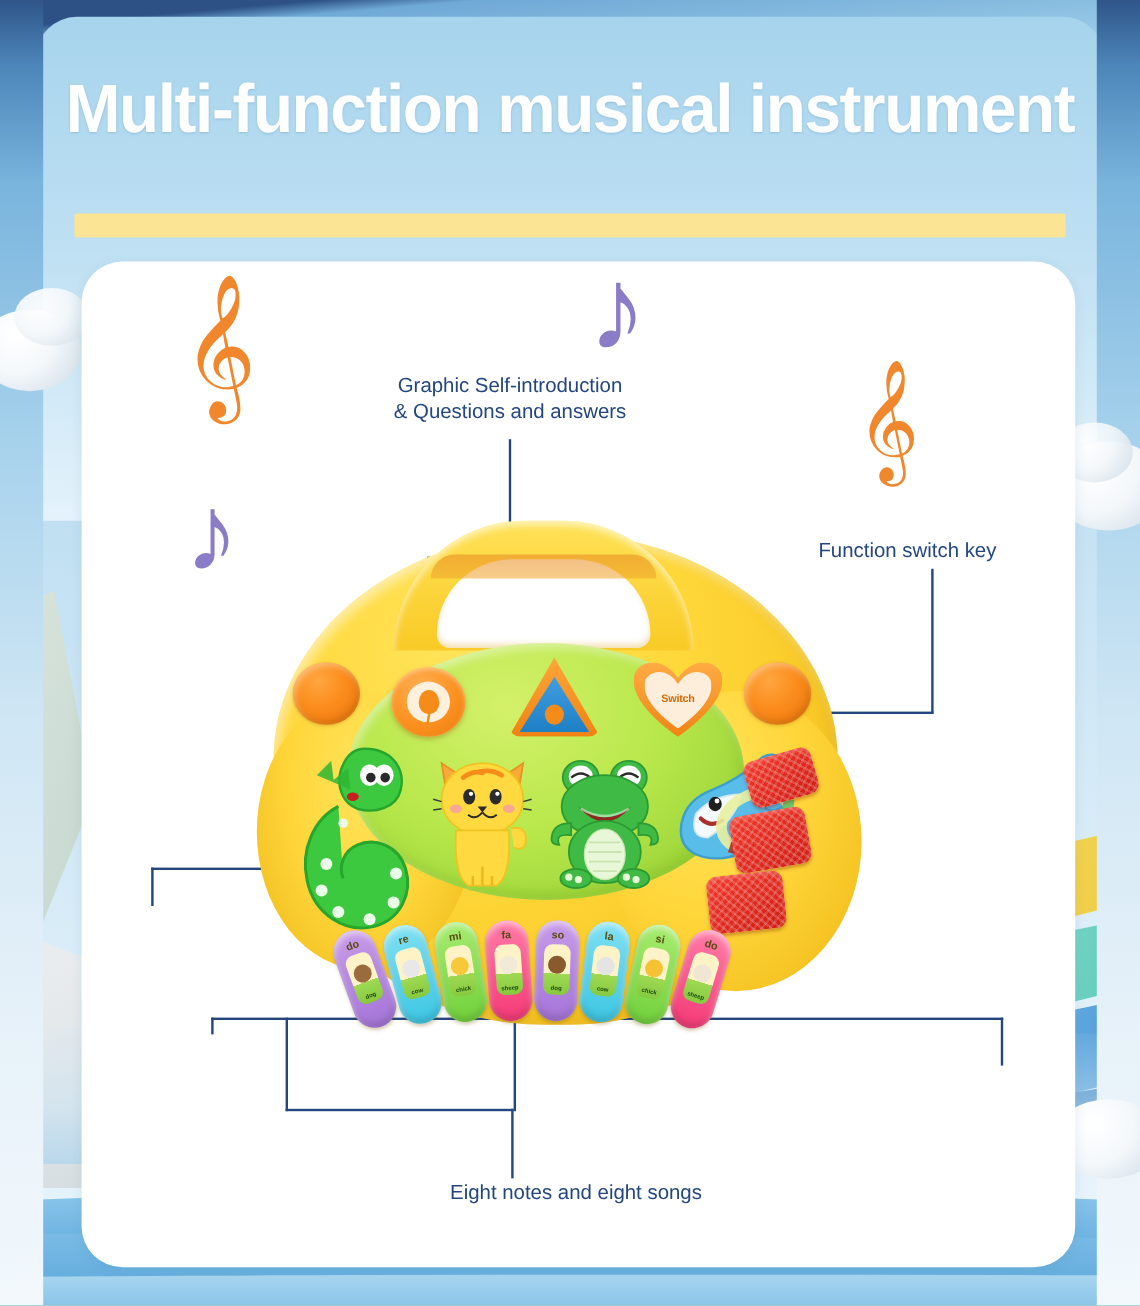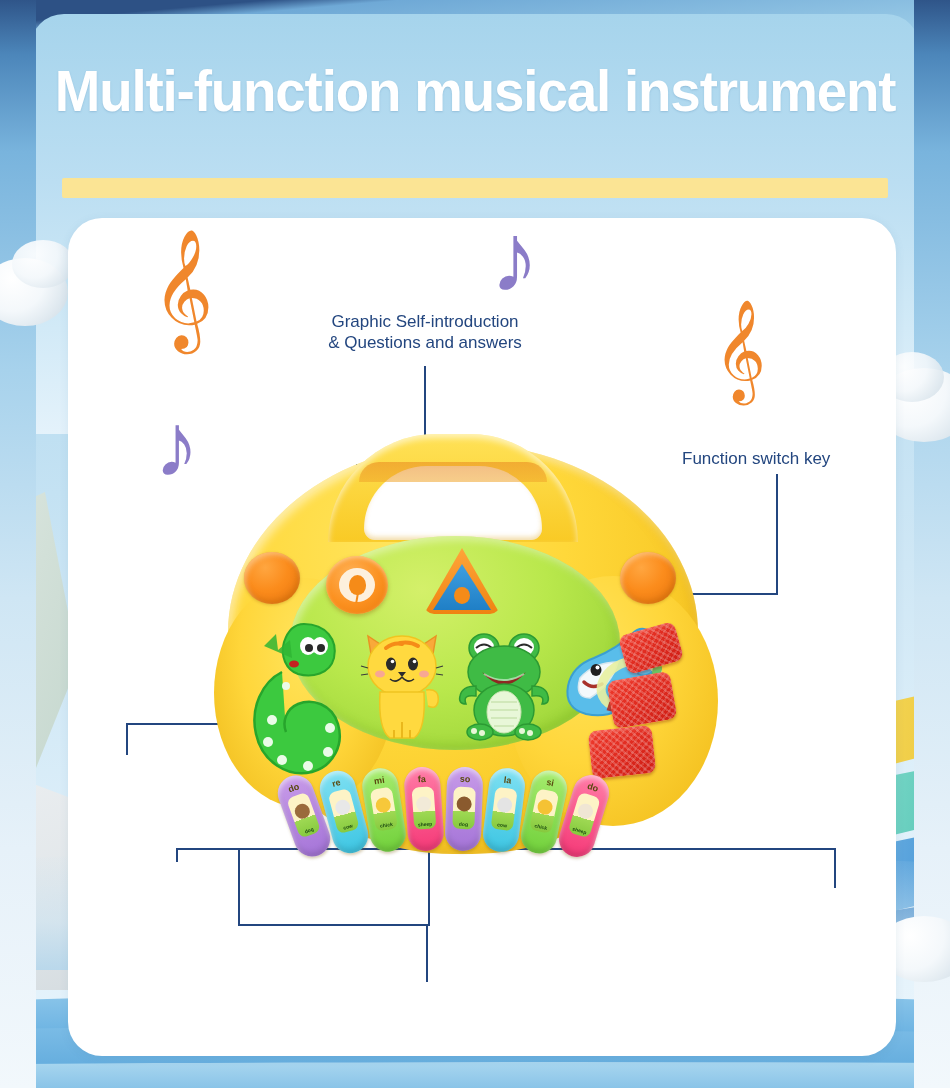--- a/index.html
+++ b/index.html
@@ -439,20 +439,26 @@
           <div class="balloon"></div>
         </div>
       </div>
 
       <div class="btn-triangle">
         <div class="btn-triangle-in">
           <div class="tri-bird"></div>
         </div>
       </div>
 
+      <div class="btn-heart">
+        <div class="heart-outer"></div>
+        <div class="heart-inner">
+          <span class="heart-label">Switch</span>
+        </div>
+      </div>
 
       <div class="animal an-dino">
         <svg viewBox="0 0 108 168" width="108" height="168">
           <path d="M62 8 C84 8 96 24 92 42 C88 58 70 62 56 58 C44 54 38 40 42 26 C46 14 52 8 62 8Z" fill="#3cc93f" stroke="#27a52c" stroke-width="2"></path>
           <path d="M40 56 C20 66 8 92 14 118 C20 146 46 162 70 156 C92 150 102 128 96 108 C90 88 70 82 56 88 C44 93 40 106 44 116" fill="#3cc93f" stroke="#27a52c" stroke-width="2.5"></path>
           <path d="M22 30 L34 18 L36 34 L48 24 L50 42" fill="#2fb534" opacity=".85"></path>
           <ellipse cx="66" cy="30" rx="8" ry="9" fill="#ffffff"></ellipse>
           <ellipse cx="78" cy="30" rx="8" ry="9" fill="#ffffff"></ellipse>
           <circle cx="67" cy="32" r="4" fill="#2a2a2a"></circle>
           <circle cx="79" cy="32" r="4" fill="#2a2a2a"></circle>
@@ -591,15 +597,16 @@
             <span class="key-animal" style="background:#f0e6d4;"></span>
             <span class="key-name">sheep</span>
           </span>
         </div>
       </div>
     </div>
 
     <div class="lbl lbl-graphic">Graphic Self-introduction
 &amp; Questions and answers</div>
     <div class="lbl lbl-function">Function switch key</div>
+    <div class="lbl lbl-eight">Eight notes and eight songs</div>
 
   </div>
 </div>
 
 </body></html>

